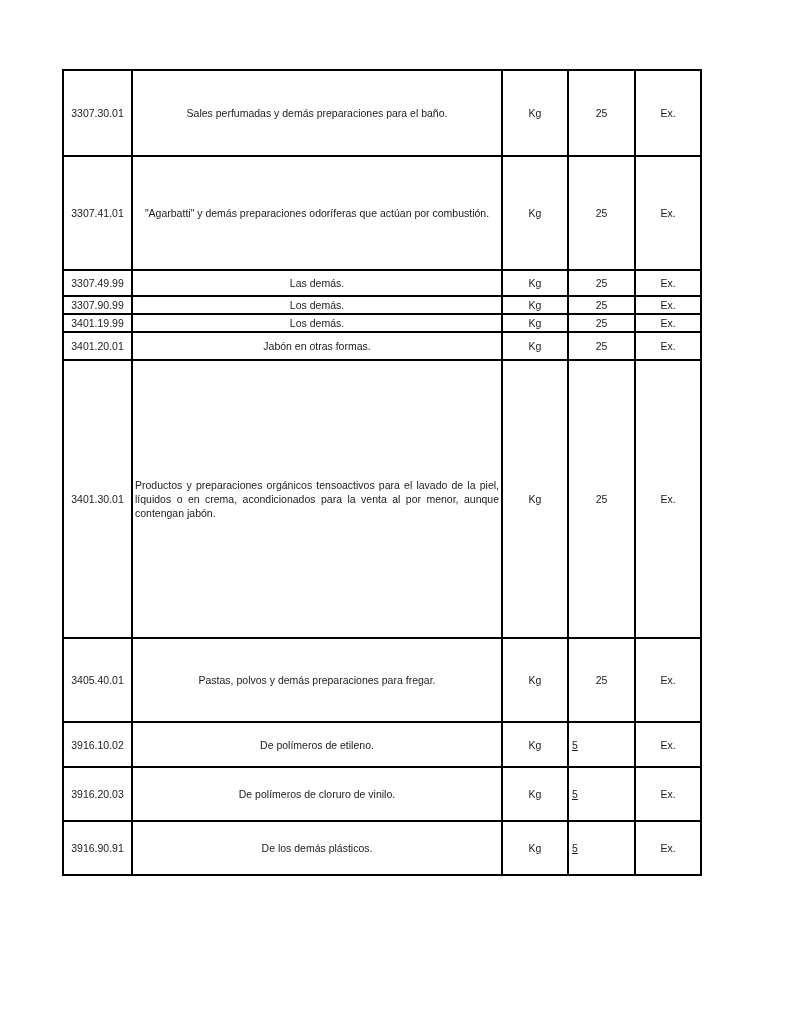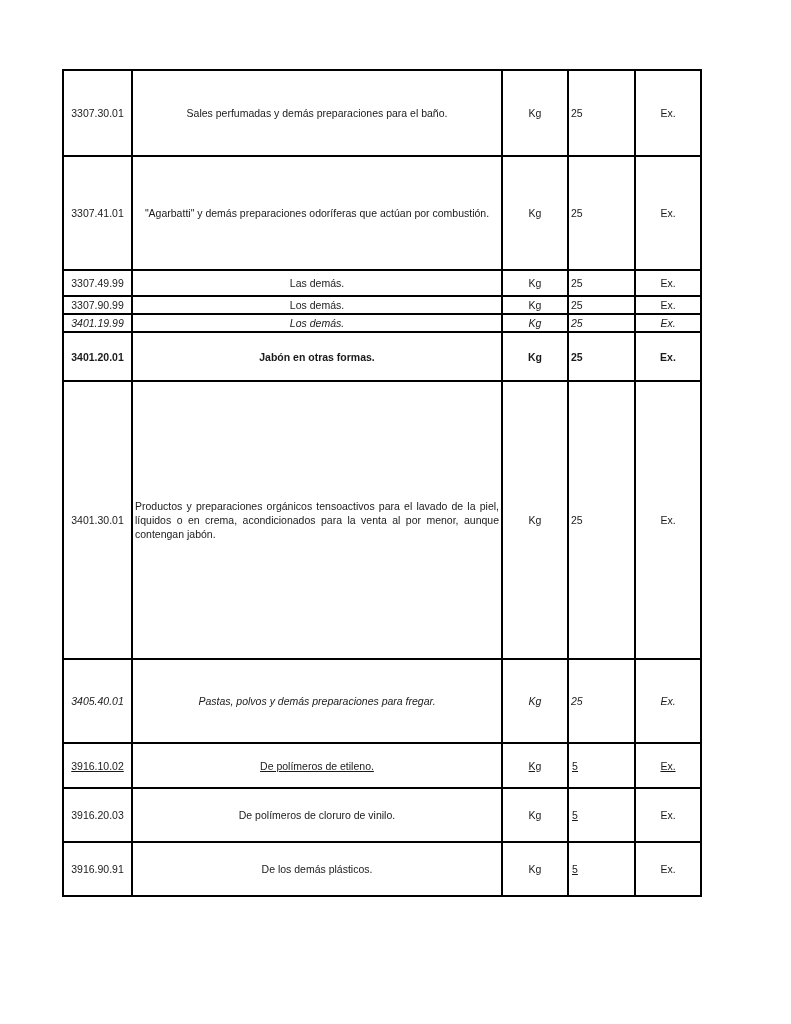--- a/index.html
+++ b/index.html
@@ -31,34 +31,34 @@
     border: 2px solid #000000;
     vertical-align: middle;
     padding: 1px 2px;
     overflow: hidden;
     background: #ffffff;
   }
   td.c-code   { text-align: center; }
   td.c-desc   { text-align: center; padding-left: 3px; padding-right: 2px; }
   td.c-desc.justify { text-align: justify; text-justify: inter-word; }
   td.c-unit   { text-align: center; }
-  td.c-rate   { text-align: left; }
+  td.c-rate   { text-align: center; }
   td.c-rate.left { text-align: left; padding-left: 3px; }
   td.c-ex     { text-align: center; }
   .u { text-decoration: underline; }
   
   tr.r1  { height: 86px;  }
   tr.r2  { height: 114px; }
   tr.r3  { height: 26px;  }
   tr.r4  { height: 18px; margin-top: 32px;  }
-  tr.r5  { height: 14px; font-style: italic;  }
-  tr.r6  { height: 49px; font-weight: bold;  }
+  tr.r5  { height: 14px;  }
+  tr.r6  { height: 28px;  }
   tr.r7  { height: 278px; }
-  tr.r8  { height: 84px; font-style: italic;  }
-  tr.r9  { height: 45px; text-decoration: underline;  }
+  tr.r8  { height: 84px;  }
+  tr.r9  { height: 45px;  }
   tr.r10 { height: 54px;  }
   tr.r11 { height: 54px;  }
 </style>
 </head>
 <body>
 
 <div class="sheet">
   <table class="tariff">
     <colgroup>
       <col style="width:69px">

